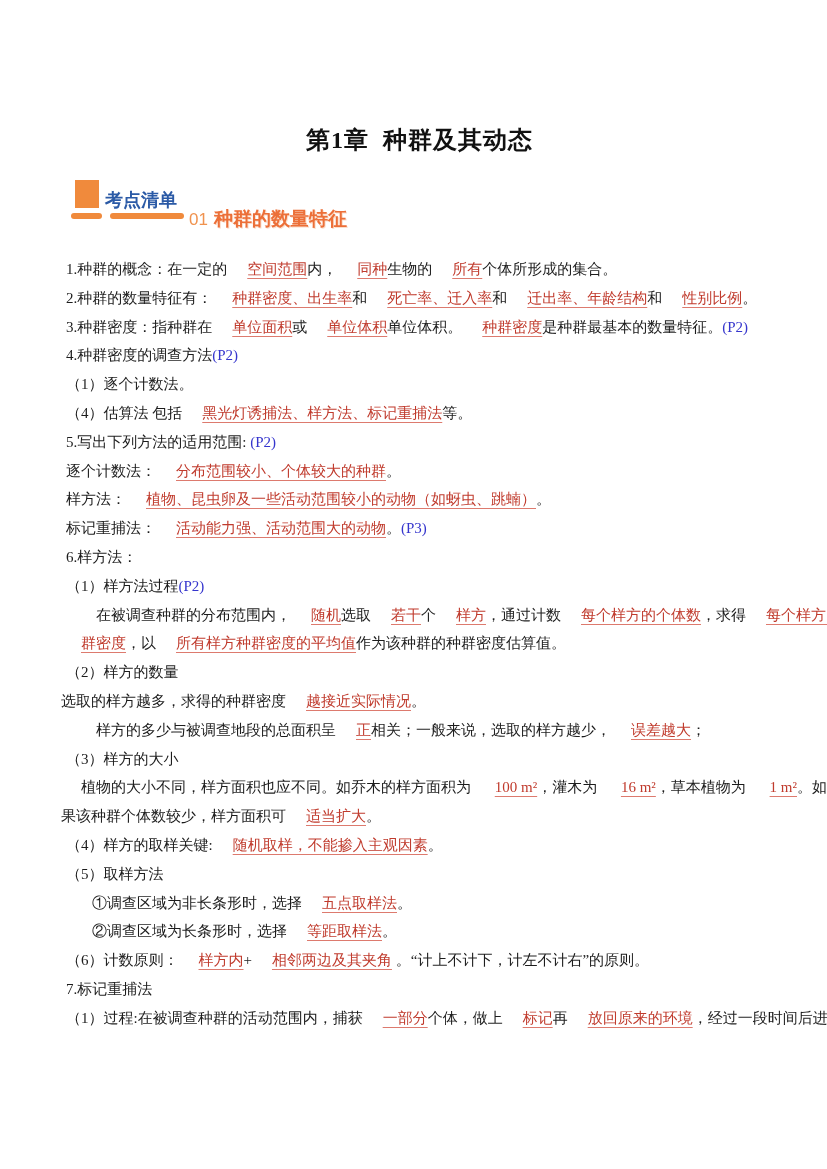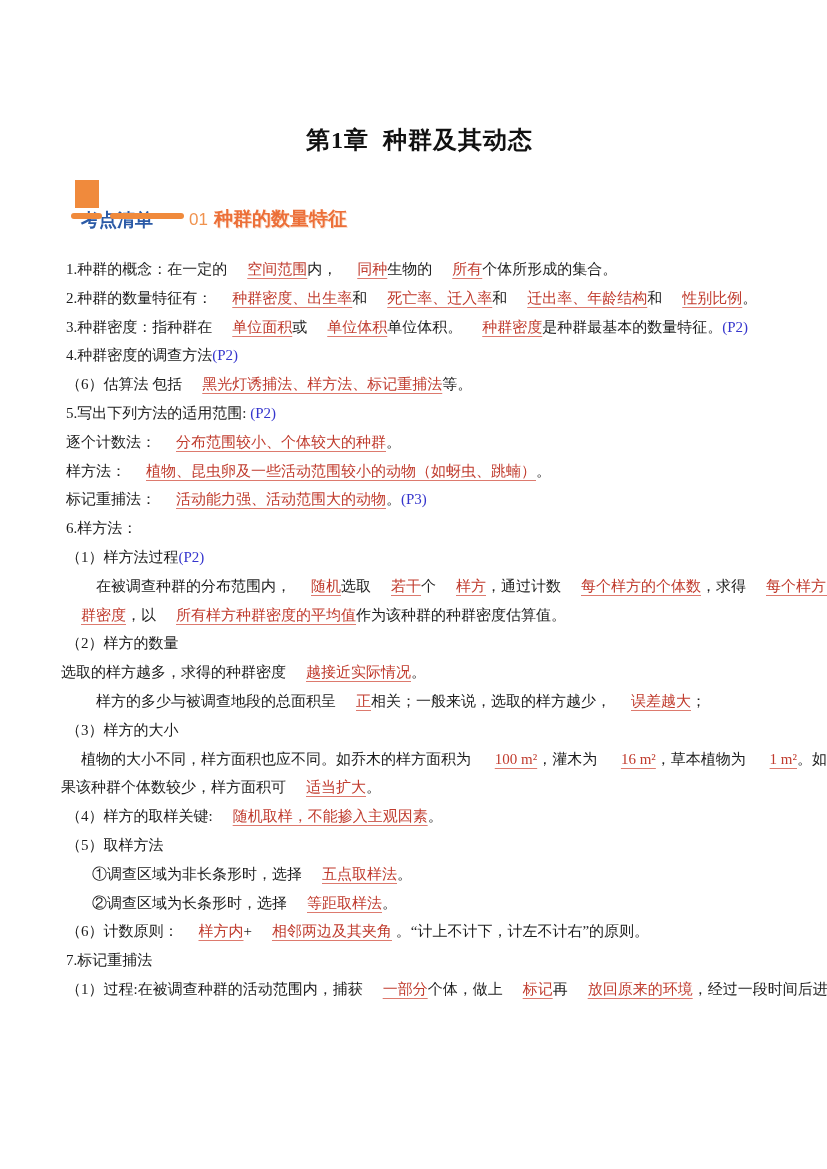--- a/index.html
+++ b/index.html
@@ -16,21 +16,21 @@
     text-align: center;
     font-size: 24px;
     font-weight: bold;
     color: #111111;
     letter-spacing: 1px;
     white-space: pre;
     padding-left: 12px;
   }
   
   .badge-block { position: absolute; top: 180px; left: 75px; }
-  .badge-row { display: flex; align-items: flex-start; flex-direction: column; }
+  .badge-row { display: flex; align-items: flex-end; }
   .badge-square {
     width: 24px; height: 28px;
     background: #F08A3C;
     display: inline-block;
   }
   .badge-label {
     font-family: "Liberation Sans", "DejaVu Sans", sans-serif;
     font-weight: bold;
     font-size: 18px;
     color: #2B5AA6;
@@ -106,21 +106,22 @@
 <div class="section-heading">
   <span class="section-num">01</span>
   <span class="section-title">种群的数量特征</span>
 </div>
 
 <div class="content">
     <p class="line none"><span class="run-n">1.种群的概念：在一定的</span><span class="run-r">空间范围</span><span class="run-n">内，</span><span class="run-r">同种</span><span class="run-n">生物的</span><span class="run-r">所有</span><span class="run-n">个体所形成的集合。</span></p>
     <p class="line none"><span class="run-n">2.种群的数量特征有：</span><span class="run-r">种群密度、出生率</span><span class="run-n">和</span><span class="run-r">死亡率、迁入率</span><span class="run-n">和</span><span class="run-r">迁出率、年龄结构</span><span class="run-n">和</span><span class="run-r">性别比例</span><span class="run-n">。</span></p>
     <p class="line none"><span class="run-n">3.种群密度：指种群在</span><span class="run-r">单位面积</span><span class="run-n">或</span><span class="run-r">单位体积</span><span class="run-n">单位体积。</span><span class="run-r">种群密度</span><span class="run-n">是种群最基本的数量特征。</span><span class="run-b">(P2)</span></p>
     <p class="line none"><span class="run-n">4.种群密度的调查方法</span><span class="run-b">(P2)</span></p>
-    <p class="line none"><span class="run-n">（6）估算法 包括</span><span class="run-r">黑光灯诱捕法、样方法、标记重捕法</span><span class="run-n">等。</span></p>
+    <p class="line none"><span class="run-n">（1）逐个计数法。</span></p>
+    <p class="line none"><span class="run-n">（4）估算法 包括</span><span class="run-r">黑光灯诱捕法、样方法、标记重捕法</span><span class="run-n">等。</span></p>
     <p class="line none"><span class="run-n">5.写出下列方法的适用范围: </span><span class="run-b">(P2)</span></p>
     <p class="line none"><span class="run-n">逐个计数法：</span><span class="run-r">分布范围较小、个体较大的种群</span><span class="run-n">。</span></p>
     <p class="line none"><span class="run-n">样方法：</span><span class="run-r">植物、昆虫卵及一些活动范围较小的动物（如蚜虫、跳蝻）</span><span class="run-n">。</span></p>
     <p class="line none"><span class="run-n">标记重捕法：</span><span class="run-r">活动能力强、活动范围大的动物</span><span class="run-n">。</span><span class="run-b">(P3)</span></p>
     <p class="line none"><span class="run-n">6.样方法：</span></p>
     <p class="line none"><span class="run-n">（1）样方法过程</span><span class="run-b">(P2)</span></p>
     <p class="line first"><span class="run-n">在被调查种群的分布范围内，</span><span class="run-r">随机</span><span class="run-n">选取</span><span class="run-r">若干</span><span class="run-n">个</span><span class="run-r">样方</span><span class="run-n">，通过计数</span><span class="run-r">每个样方的个体数</span><span class="run-n">，求得</span><span class="run-r">每个样方的种</span></p>
     <p class="line hang"><span class="run-r">群密度</span><span class="run-n">，以</span><span class="run-r">所有样方种群密度的平均值</span><span class="run-n">作为该种群的种群密度估算值。</span></p>
     <p class="line none"><span class="run-n">（2）样方的数量</span></p>
     <p class="line hang"><span class="run-n">选取的样方越多，求得的种群密度</span><span class="run-r">越接近实际情况</span><span class="run-n">。</span></p>

